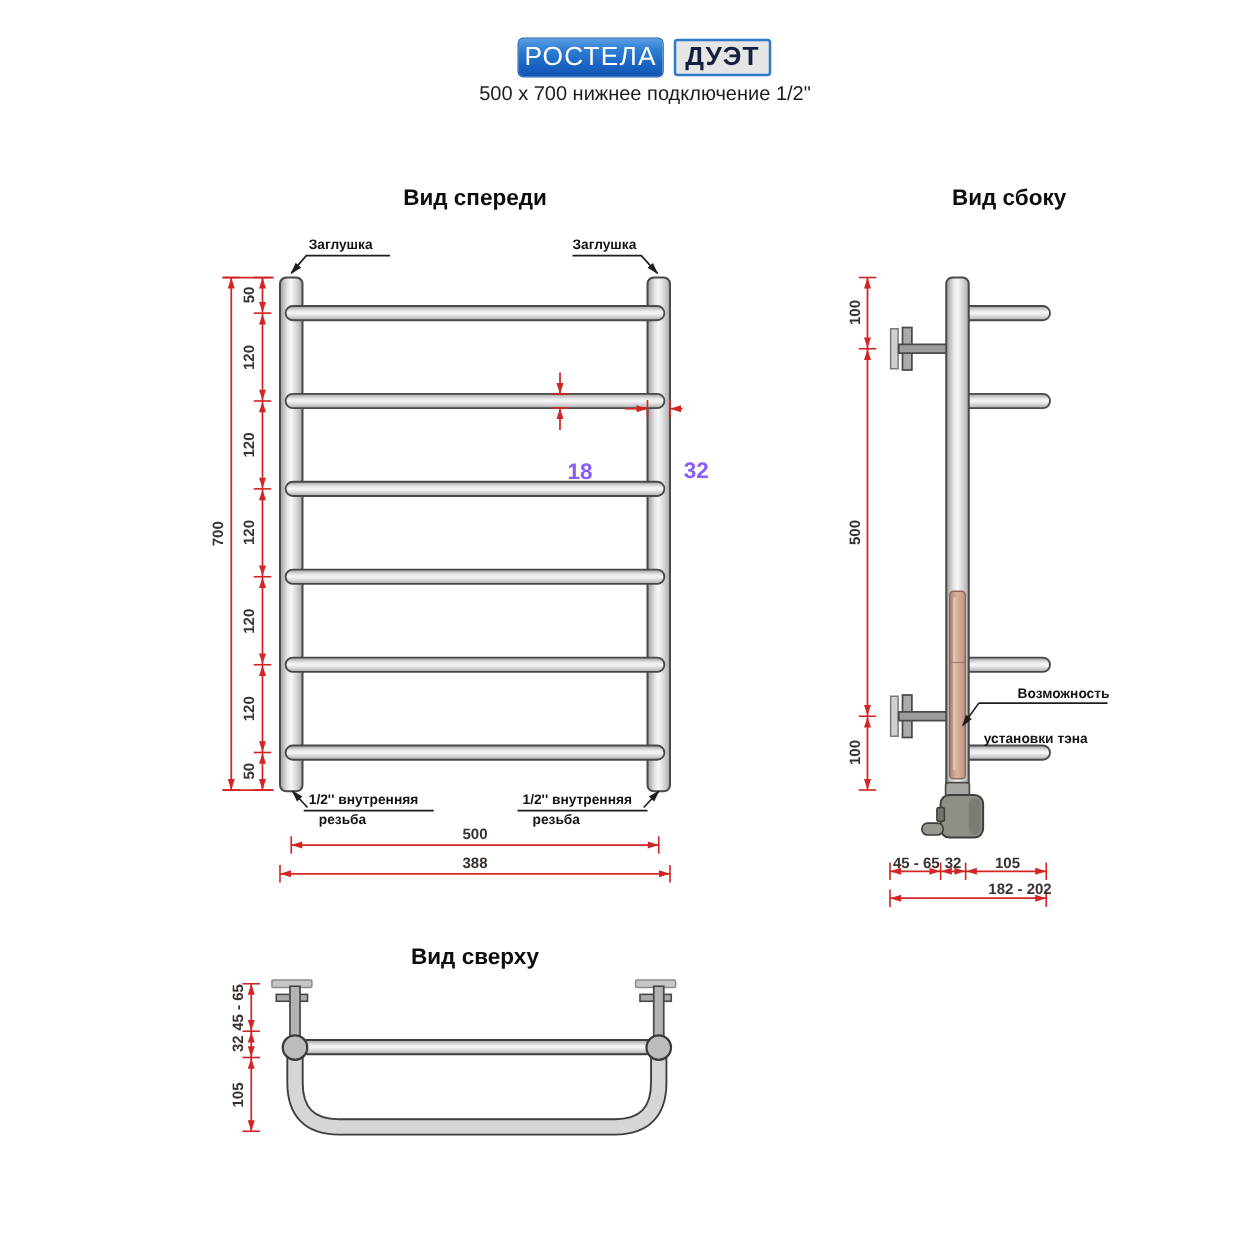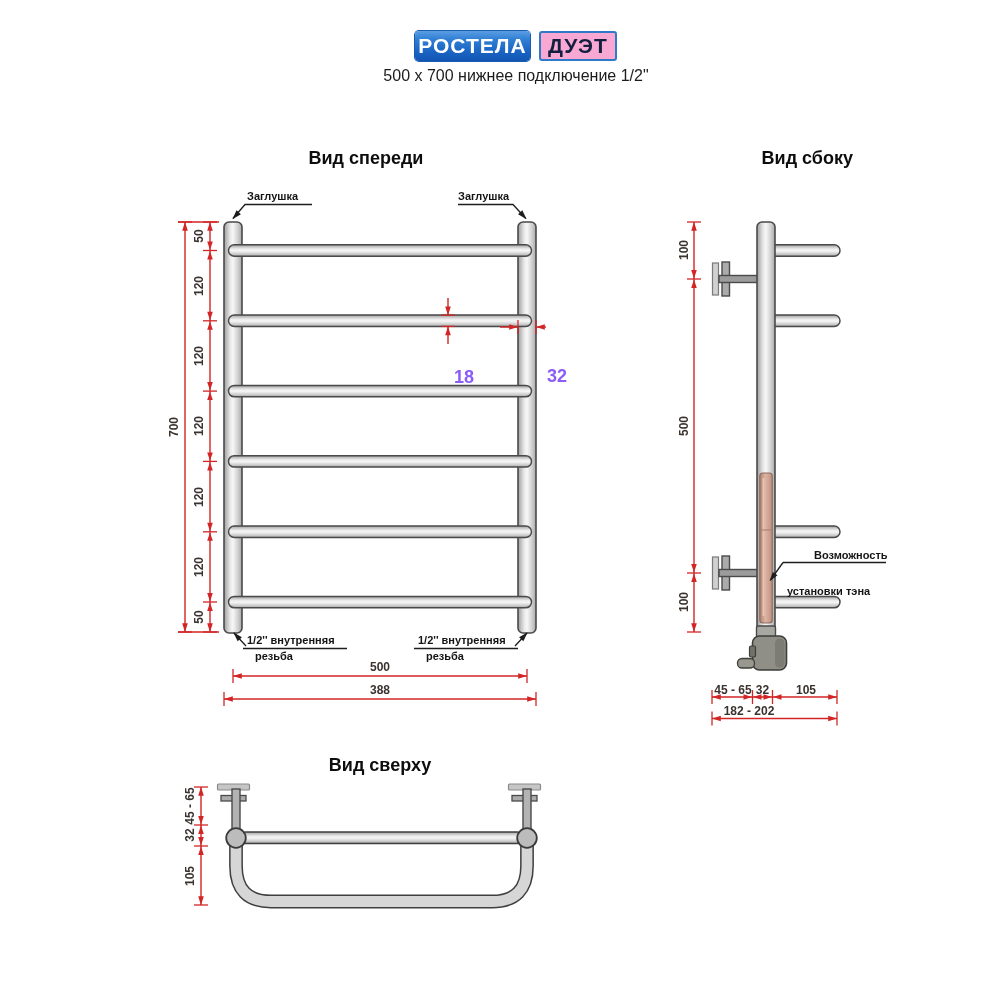--- a/index.html
+++ b/index.html
@@ -1,24 +1,24 @@
 <!DOCTYPE html>
 <html><head>
 <meta charset="utf-8">
 <style>
   html,body{margin:0;padding:0;}
   body{width:1000px;height:1000px;position:relative;background:#ffffff;
        font-family:"Liberation Sans",sans-serif;overflow:hidden;}
   .abs{position:absolute;}
   .brand-box{left:415px;top:31px;width:115px;height:30px;border-radius:4px;
     background:linear-gradient(180deg,#5b9de2 0%,#2f7fd4 28%,#1a63c2 70%,#1256b4 100%);
-    color:#ffffff;font-weight:bold;font-size:21px;text-align:center;line-height:30px;
+    color:#ffffff;font-weight:normal;font-size:21px;text-align:center;line-height:30px;
     letter-spacing:1px;box-shadow:0 0 0 1px #1b5cae;}
   .series-box{left:539px;top:31px;width:78px;height:30px;border:2px solid #2e7ac9;border-radius:3px;
-    box-sizing:border-box;background:#f9a8d4;color:#141e3f;font-weight:bold;font-size:21px;
+    box-sizing:border-box;background:#e5e5e5;color:#141e3f;font-weight:bold;font-size:21px;
     text-align:center;line-height:26px;letter-spacing:1px;}
   .subtitle{left:266px;top:67px;width:500px;text-align:center;font-size:16px;color:#1c1c1c;}
   .vtitle{font-size:18px;font-weight:bold;color:#0d0d0d;text-align:center;width:180px;}
   .callout{font-size:11px;font-weight:bold;color:#141414;white-space:nowrap;}
   .dim{font-size:18px;font-weight:bold;color:#8b5cf6;white-space:nowrap;margin-top:37px;}
   .dimc{font-size:12px;font-weight:bold;color:#3a322e;text-align:center;white-space:nowrap;}
   .vdim{font-size:12px;font-weight:bold;color:#3a322e;white-space:nowrap;
         transform:translate(-50%,-50%) rotate(-90deg);}
   svg{position:absolute;left:0;top:0;}
 </style>
@@ -200,21 +200,21 @@
     <use href="#arr" transform="translate(201,905) rotate(180)"></use>
     <use href="#dbl" transform="translate(201,825)"></use>
     <use href="#dbl" transform="translate(201,846)"></use>
   </g>
 </svg>
 
 <div class="abs brand-box">РОСТЕЛА</div>
 <div class="abs series-box">ДУЭТ</div>
 <div class="abs subtitle">500 x 700 нижнее подключение 1/2"</div>
 
-<div class="abs vtitle" style="left:276px;top:148px;">Вид спереди</div>
+<div class="abs vtitle" style="left:290px;top:148px;">Вид спереди</div>
 <div class="abs callout" style="left:247px;top:190px;">Заглушка</div>
 <div class="abs callout" style="left:458px;top:190px;">Заглушка</div>
 <div class="abs vdim" style="left:174px;top:427px;">700</div>
 <div class="abs vdim" style="left:199px;top:236px;">50</div>
 <div class="abs vdim" style="left:199px;top:286px;">120</div>
 <div class="abs vdim" style="left:199px;top:356px;">120</div>
 <div class="abs vdim" style="left:199px;top:426px;">120</div>
 <div class="abs vdim" style="left:199px;top:497px;">120</div>
 <div class="abs vdim" style="left:199px;top:567px;">120</div>
 <div class="abs vdim" style="left:199px;top:617px;">50</div>
@@ -229,18 +229,18 @@
 
 <div class="abs vtitle" style="left:673px;top:148px;text-align:right;">Вид сбоку</div>
 <div class="abs vdim" style="left:684px;top:250px;">100</div>
 <div class="abs vdim" style="left:684px;top:426px;">500</div>
 <div class="abs vdim" style="left:684px;top:602px;">100</div>
 <div class="abs callout" style="left:814px;top:549px;">Возможность</div>
 <div class="abs callout" style="left:787px;top:564px;margin-top:21px;">установки тэна</div>
 <div class="abs dimc" style="left:706px;top:683px;width:54px;">45 - 65</div>
 <div class="abs dimc" style="left:750px;top:683px;width:25px;">32</div>
 <div class="abs dimc" style="left:785px;top:683px;width:42px;">105</div>
-<div class="abs dimc" style="left:708px;top:704px;width:82px;">182 - 202</div>
+<div class="abs dimc" style="left:775px;top:704px;width:82px;">182 - 202</div>
 
 <div class="abs vtitle" style="left:290px;top:755px;">Вид сверху</div>
 <div class="abs vdim" style="left:190px;top:806px;">45 - 65</div>
 <div class="abs vdim" style="left:190px;top:835px;">32</div>
 <div class="abs vdim" style="left:190px;top:876px;">105</div>
 
 </body></html>

